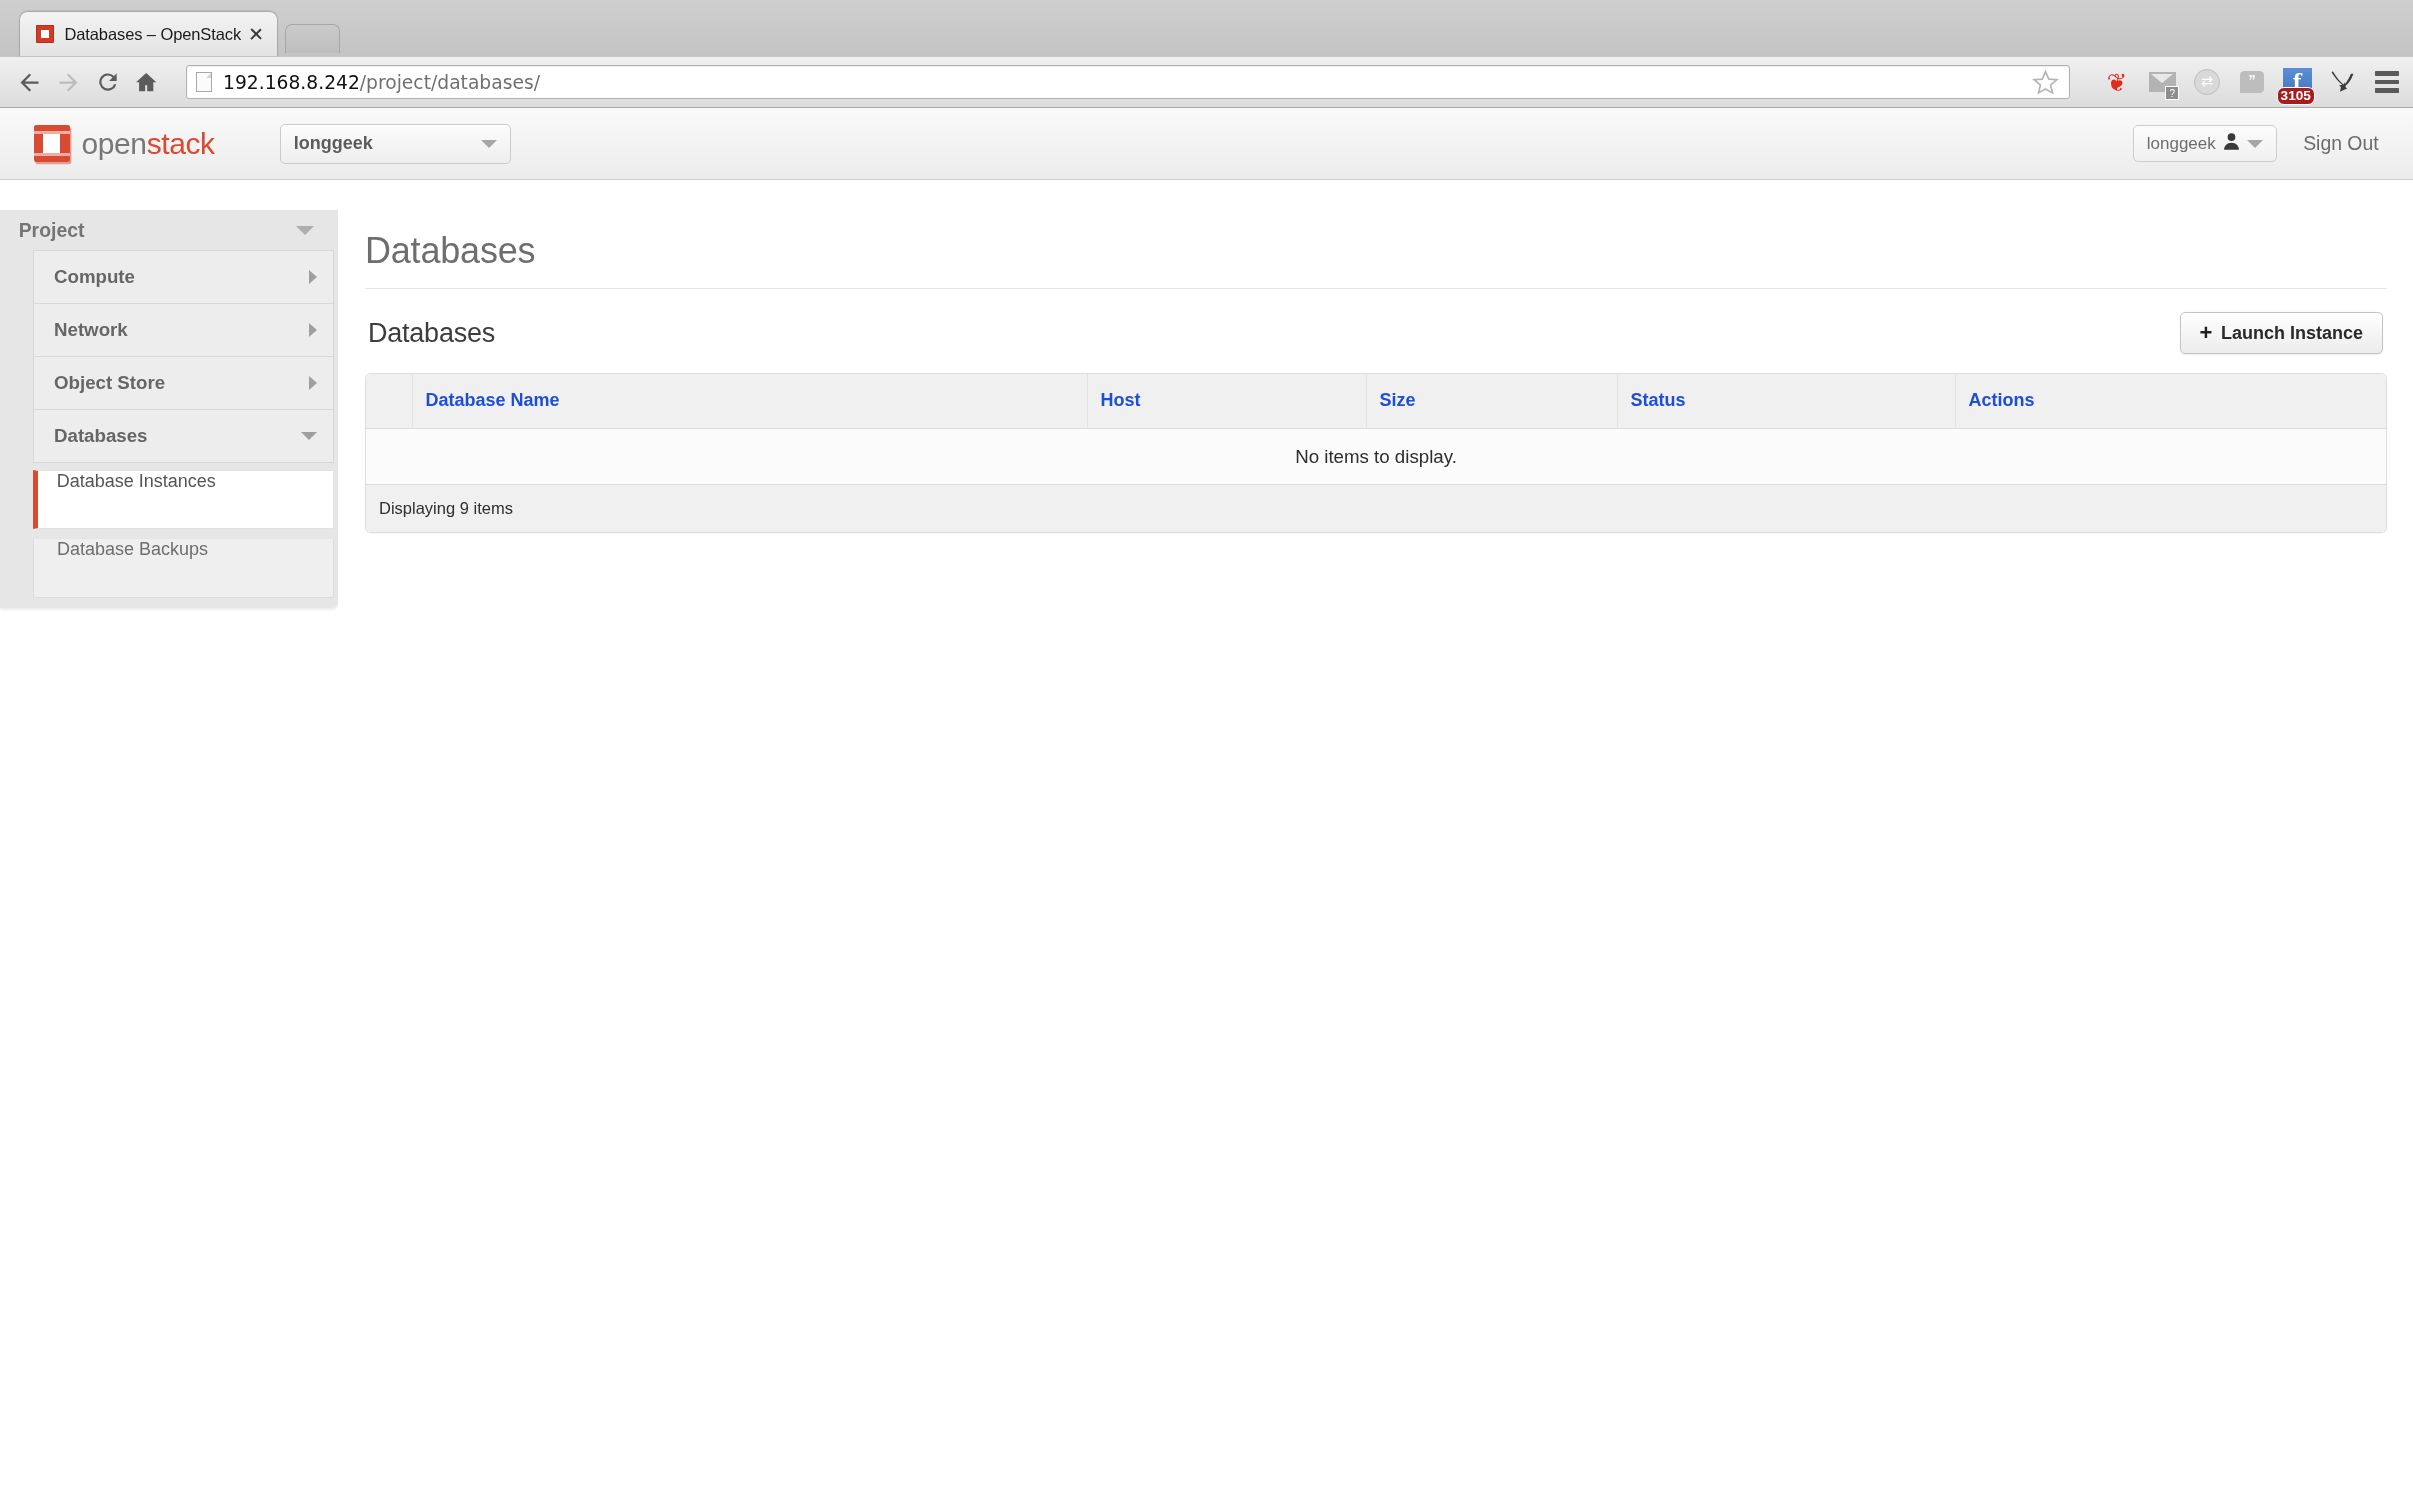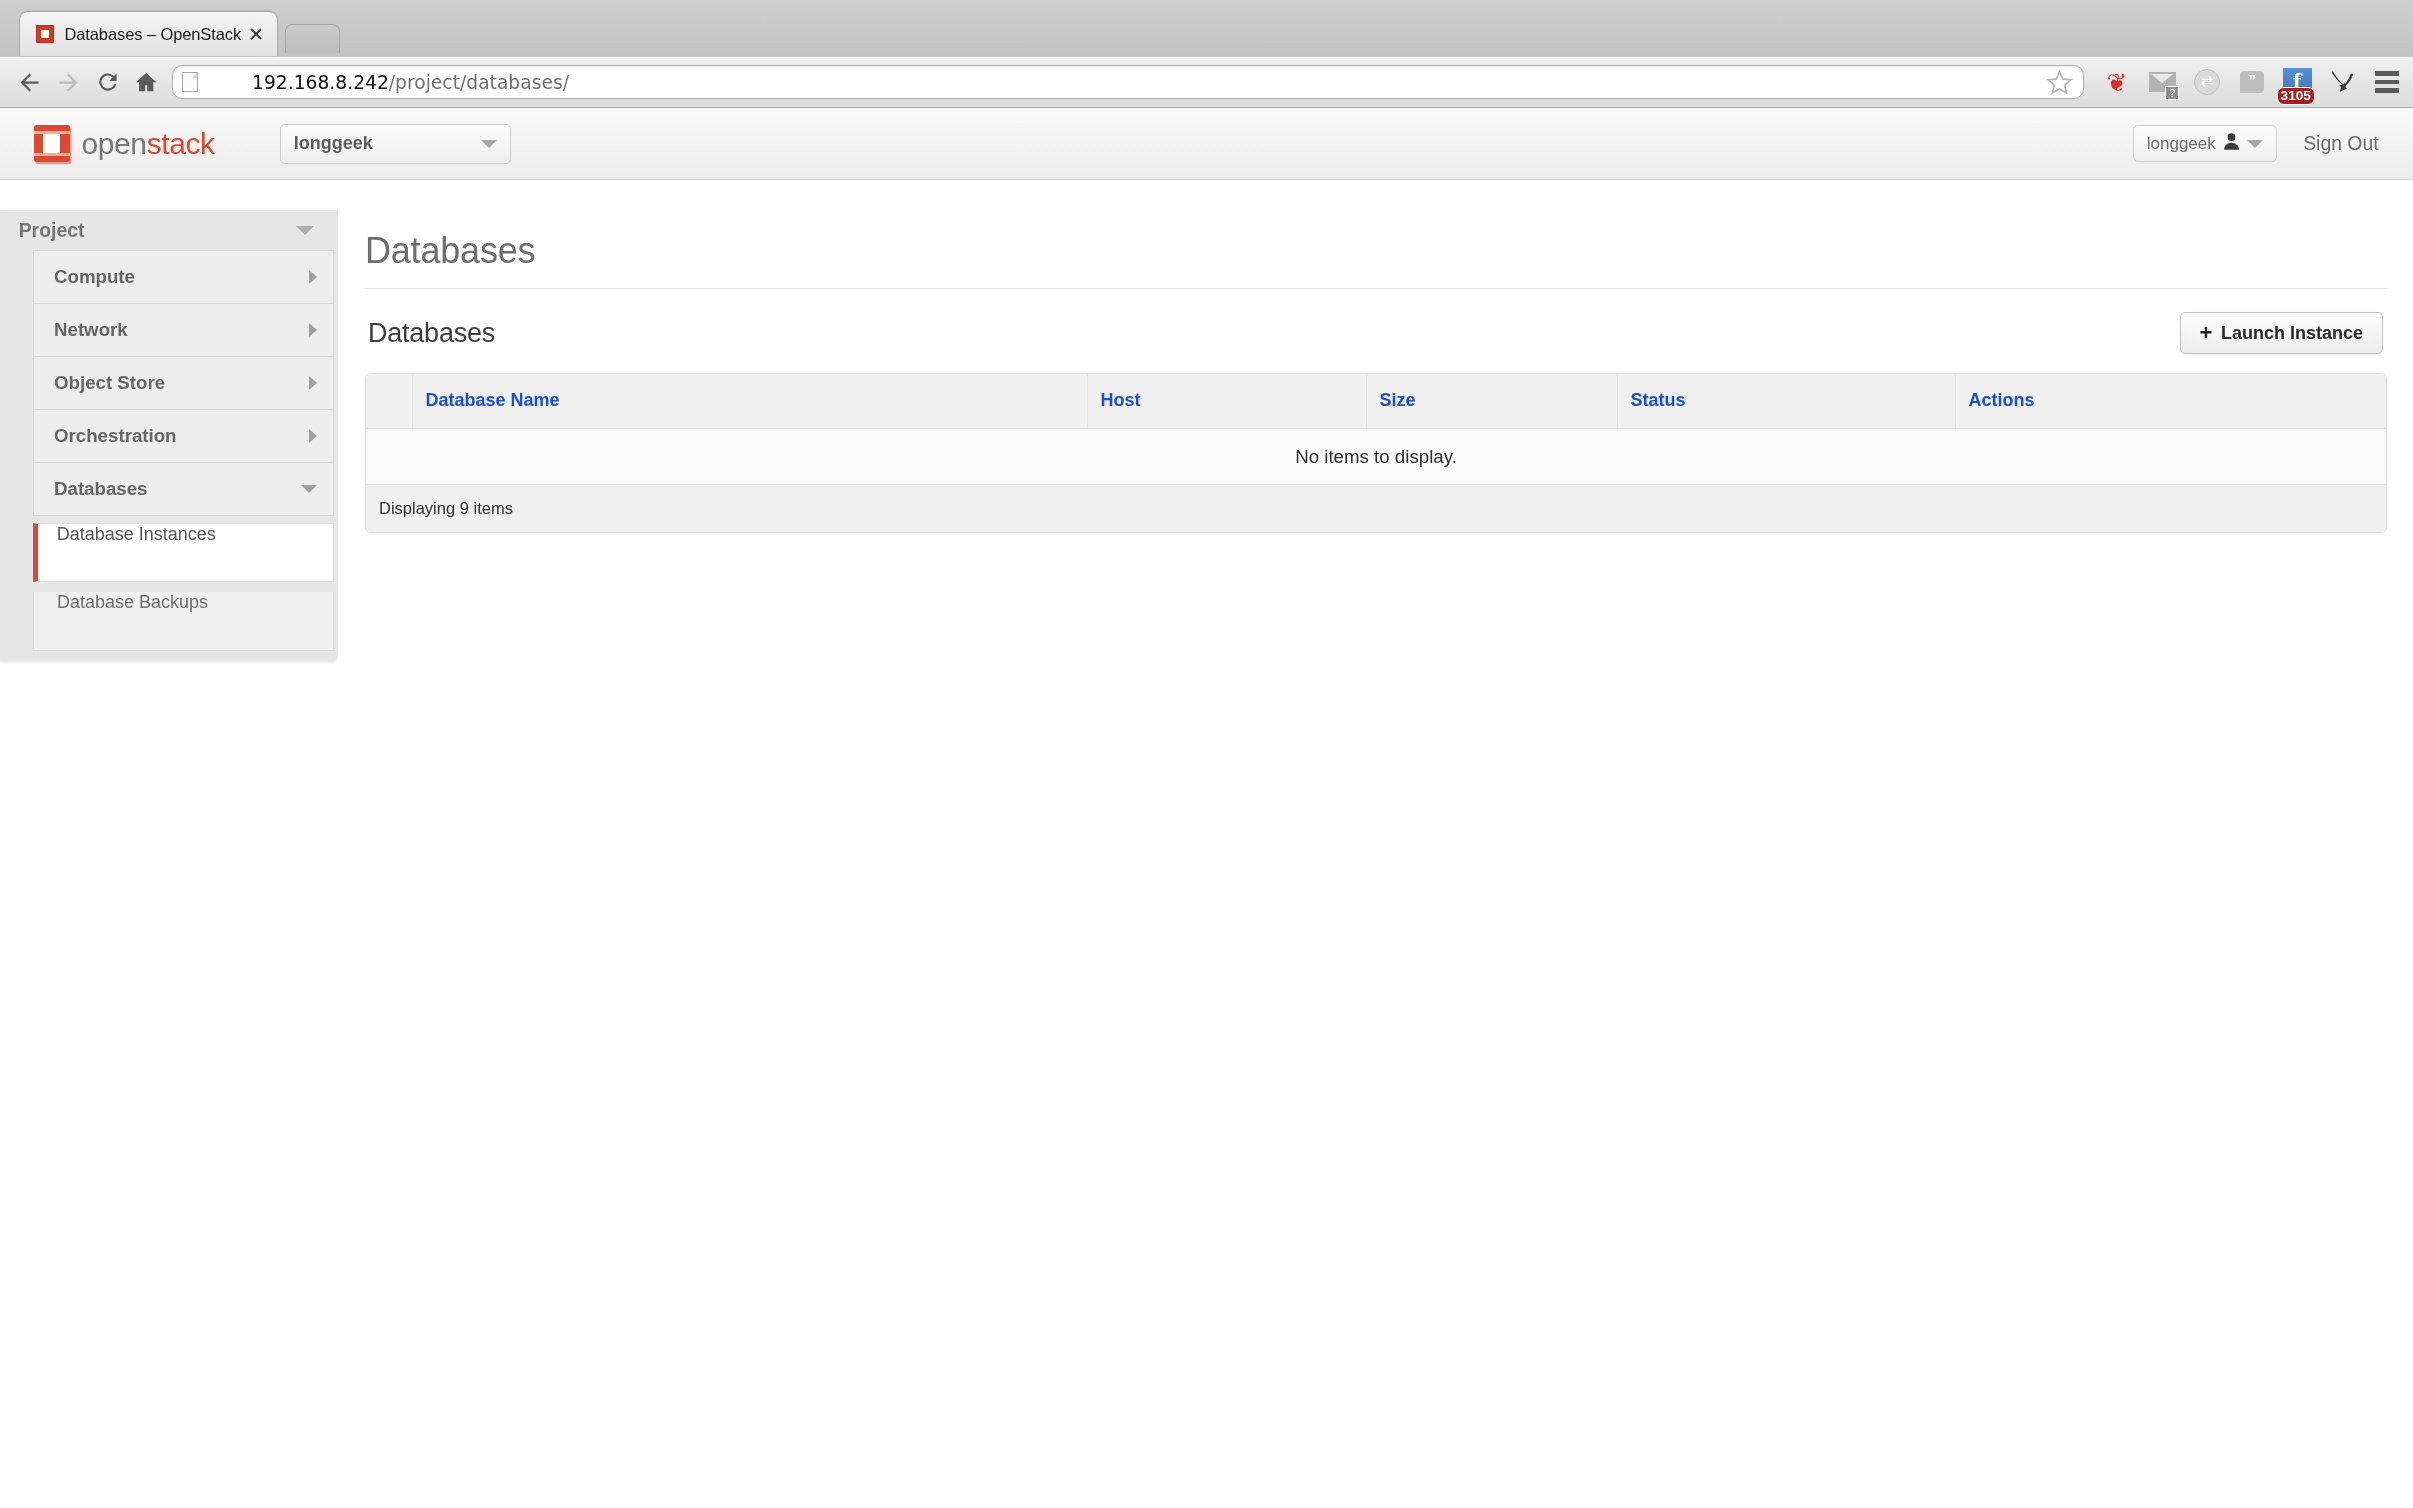--- a/index.html
+++ b/index.html
@@ -100,29 +100,28 @@
     display: flex; align-items: center; justify-content: center;
     font-size: 24.4px;
     color: #5b5b5b;
   }
   .navbtn.disabled { color: #b4b4b4; }
   .navbtn svg { display: block; }
 
   .urlbar {
     flex: 1;
     height: 34px;
-    margin: 0 6px;
+    margin: 0 20px;
     background: #ffffff;
     border: 0.7px solid #b0b0b0;
-    border-radius: 10px;
+    border-radius: 3px;
     display: flex;
     align-items: center;
     padding: 0 7.2px 0 8.6px;
     box-shadow: inset 0 0.7px 1.4px rgba(0,0,0,0.10);
-    gap: 43px;
   }
   .page-icon {
     width: 16px; height: 19.4px;
     flex: 0 0 16px;
     background: #fbfbfb;
     border: 0.7px solid #a8a8a8;
     margin-right: 11.5px;
     position: relative;
   }
   .page-icon::after {
@@ -547,24 +546,20 @@
       <div class="nav-item">
         <span>Compute</span>
         <span class="caret-right"></span>
       </div>
       <div class="nav-item">
         <span>Network</span>
         <span class="caret-right"></span>
       </div>
       <div class="nav-item">
         <span>Object Store</span>
-        <span class="caret-right"></span>
-      </div>
-      <div class="nav-item">
-        <span>Orchestration</span>
         <span class="caret-right"></span>
       </div>
       <div class="nav-item">
         <span>Databases</span>
         <span class="caret-down"></span>
       </div>
     </div>
 
     <div class="subnav">
       <div class="subnav-item active">

